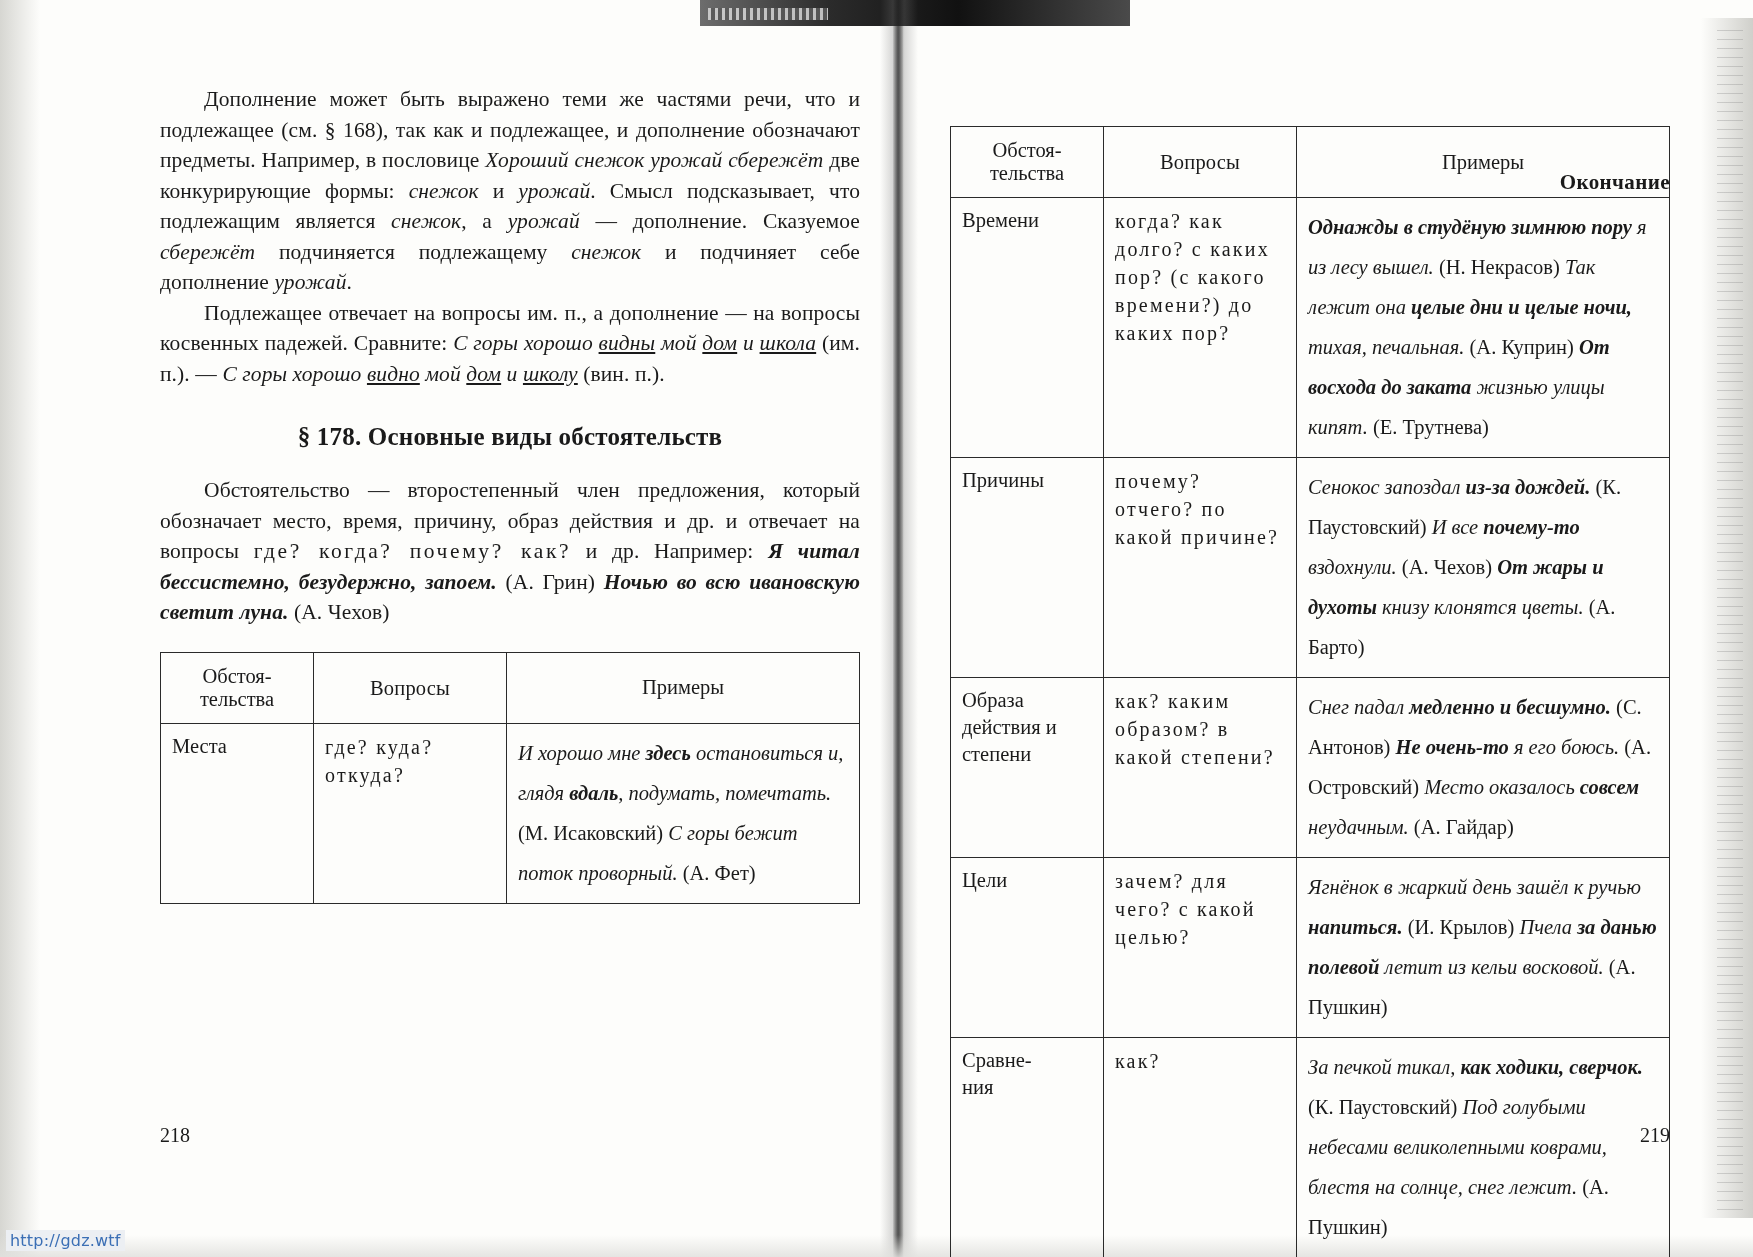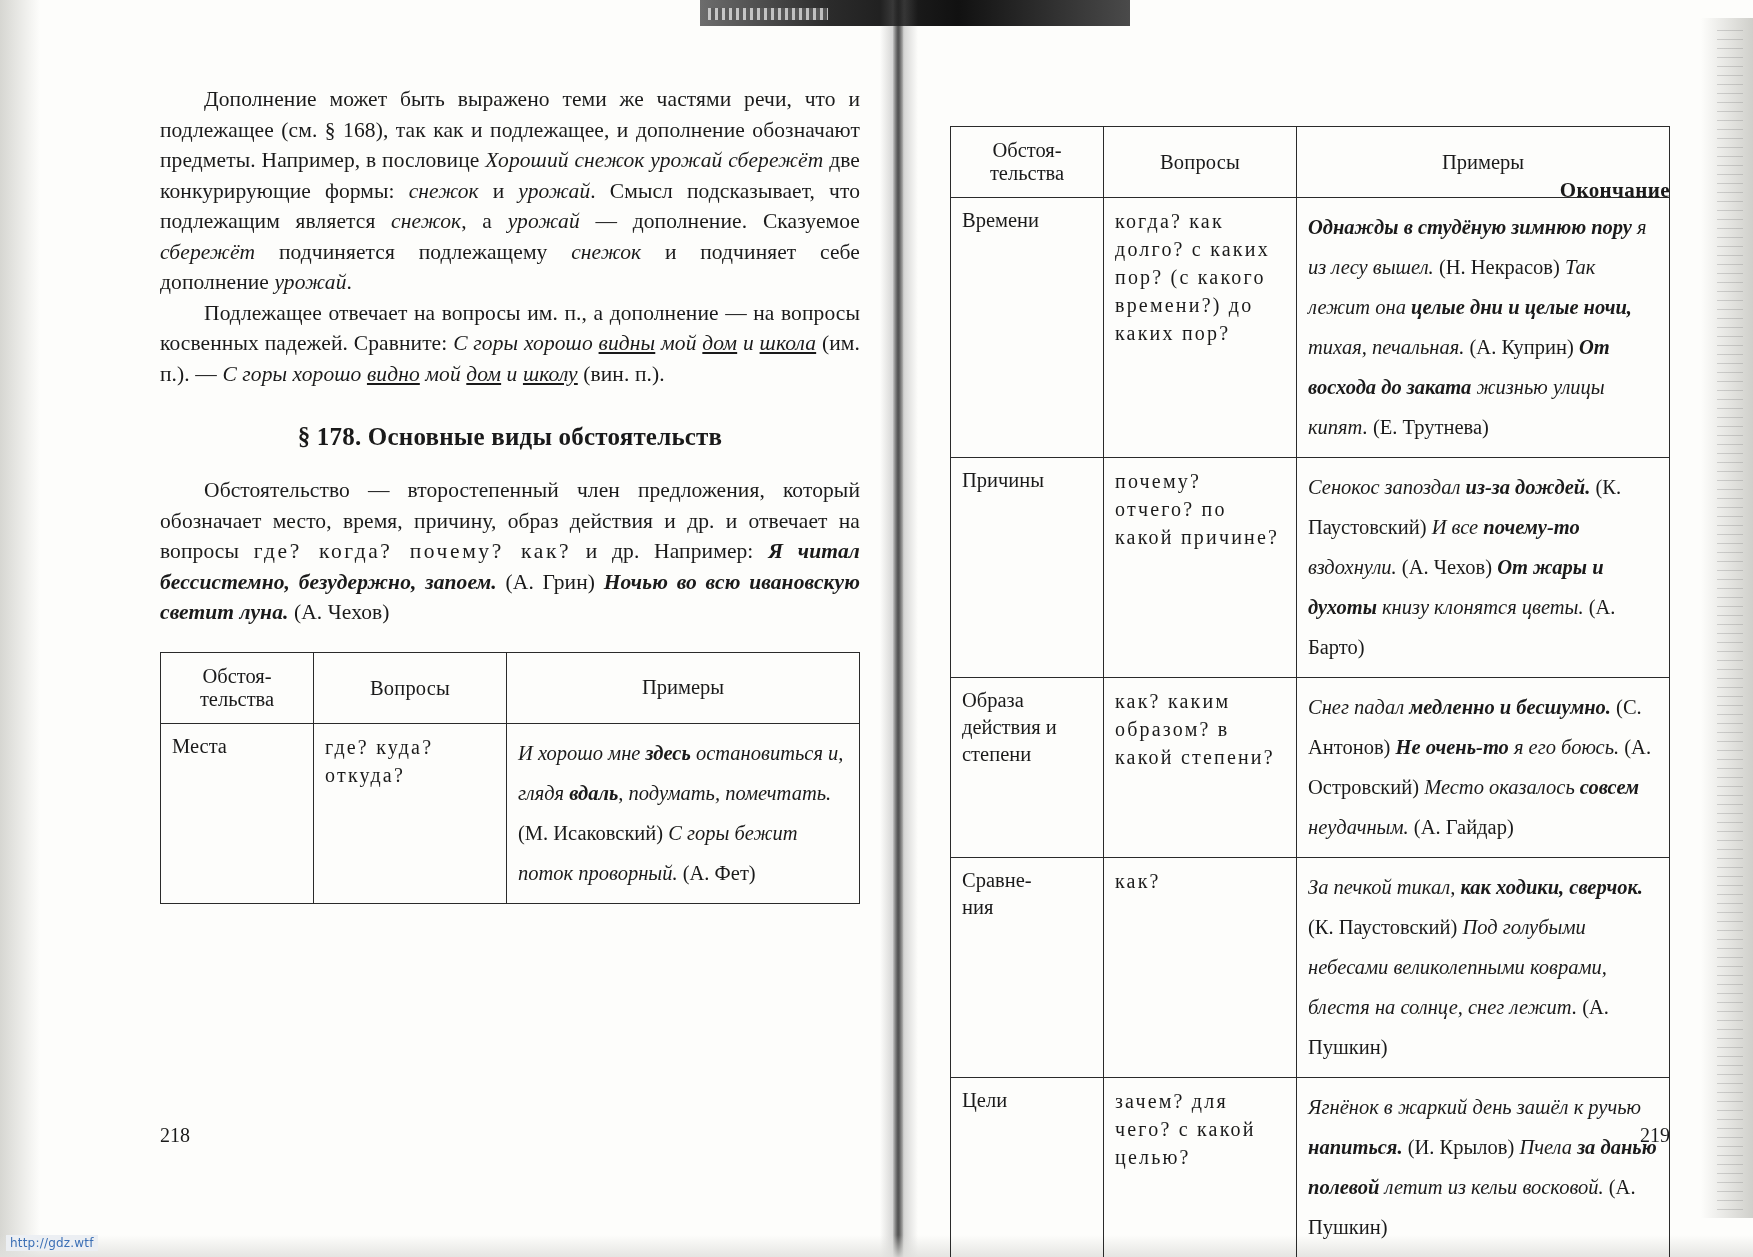--- a/index.html
+++ b/index.html
@@ -93,21 +93,20 @@
     letter-spacing: .2px;
   }
 
   .okonchanie {
     position: absolute;
     top: 86px;
     right: 0;
     font-size: 21px;
     font-weight: bold;
     letter-spacing: .4px;
-    margin-top: 8px;
   }
 
   
   table.gram {
     border-collapse: collapse;
     width: 100%;
     table-layout: fixed;
   }
   table.gram td, table.gram th {
     border: 1.6px solid #2a2a2a;
@@ -135,21 +134,21 @@
     bottom: 80px;
   }
   .folio-left { left: 160px; }
   .folio-right { right: 78px; }
 
   .watermark {
     position: absolute;
     left: 6px;
     bottom: 6px;
     font-family: "DejaVu Sans", sans-serif;
-    font-size: 12px;
+    font-size: 16px;
     color: #3b6fb5;
     background: #eceff3;
     padding: 1px 4px;
     letter-spacing: .2px;
   }
 </style>
 </head>
 <body>
 
 <div class="scan">
@@ -238,35 +237,35 @@
       <td class="c-type c-type-cell">
         Образа<br>действия и<br>степени
       </td>
       <td class="c-q">как? каким образом? в какой степени?</td>
       <td class="c-ex">
         <span class="ital">Снег падал</span> <span class="strong">медленно и бесшумно.</span> <span class="plain">(С. Антонов)</span> <span class="strong">Не очень-то</span> <span class="ital">я его боюсь.</span> <span class="plain">(А. Островский)</span> <span class="ital">Место оказалось</span> <span class="strong">совсем</span> <span class="ital">неудачным.</span> <span class="plain">(А. Гайдар)</span>
       </td>
     </tr>
 
     <tr>
+      <td class="c-type c-type-cell">Цели</td>
+      <td class="c-q">зачем? для чего? с какой целью?</td>
+      <td class="c-ex">
+        <span class="ital">Ягнёнок в жаркий день зашёл к ручью</span> <span class="strong">напиться.</span> <span class="plain">(И. Крылов)</span> <span class="ital">Пчела</span> <span class="strong">за данью полевой</span> <span class="ital">летит из кельи восковой.</span> <span class="plain">(А. Пушкин)</span>
+      </td>
+    </tr>
+
+    <tr>
       <td class="c-type c-type-cell">Сравне-<br>ния</td>
       <td class="c-q">как?</td>
       <td class="c-ex">
         <span class="ital">За печкой тикал,</span> <span class="strong">как ходики, сверчок.</span> <span class="plain">(К. Паустовский)</span> <span class="ital">Под голубыми небесами великолепными коврами, блестя на солнце, снег лежит.</span> <span class="plain">(А. Пушкин)</span>
       </td>
     </tr>
 
-    <tr>
-      <td class="c-type c-type-cell">Цели</td>
-      <td class="c-q">зачем? для чего? с какой целью?</td>
-      <td class="c-ex">
-        <span class="ital">Ягнёнок в жаркий день зашёл к ручью</span> <span class="strong">напиться.</span> <span class="plain">(И. Крылов)</span> <span class="ital">Пчела</span> <span class="strong">за данью полевой</span> <span class="ital">летит из кельи восковой.</span> <span class="plain">(А. Пушкин)</span>
-      </td>
-    </tr>
-
 
     <tr>
       <td class="c-type c-type-cell">Уступки</td>
       <td class="c-q">несмотря на что?</td>
       <td class="c-ex">
         <span class="ital">В домах,</span> <span class="strong">несмотря на ранний час,</span> <span class="ital">горели лампы.</span> <span class="plain">(К. Паустовский)</span>
       </td>
     </tr>
   </tbody>
     </table>

